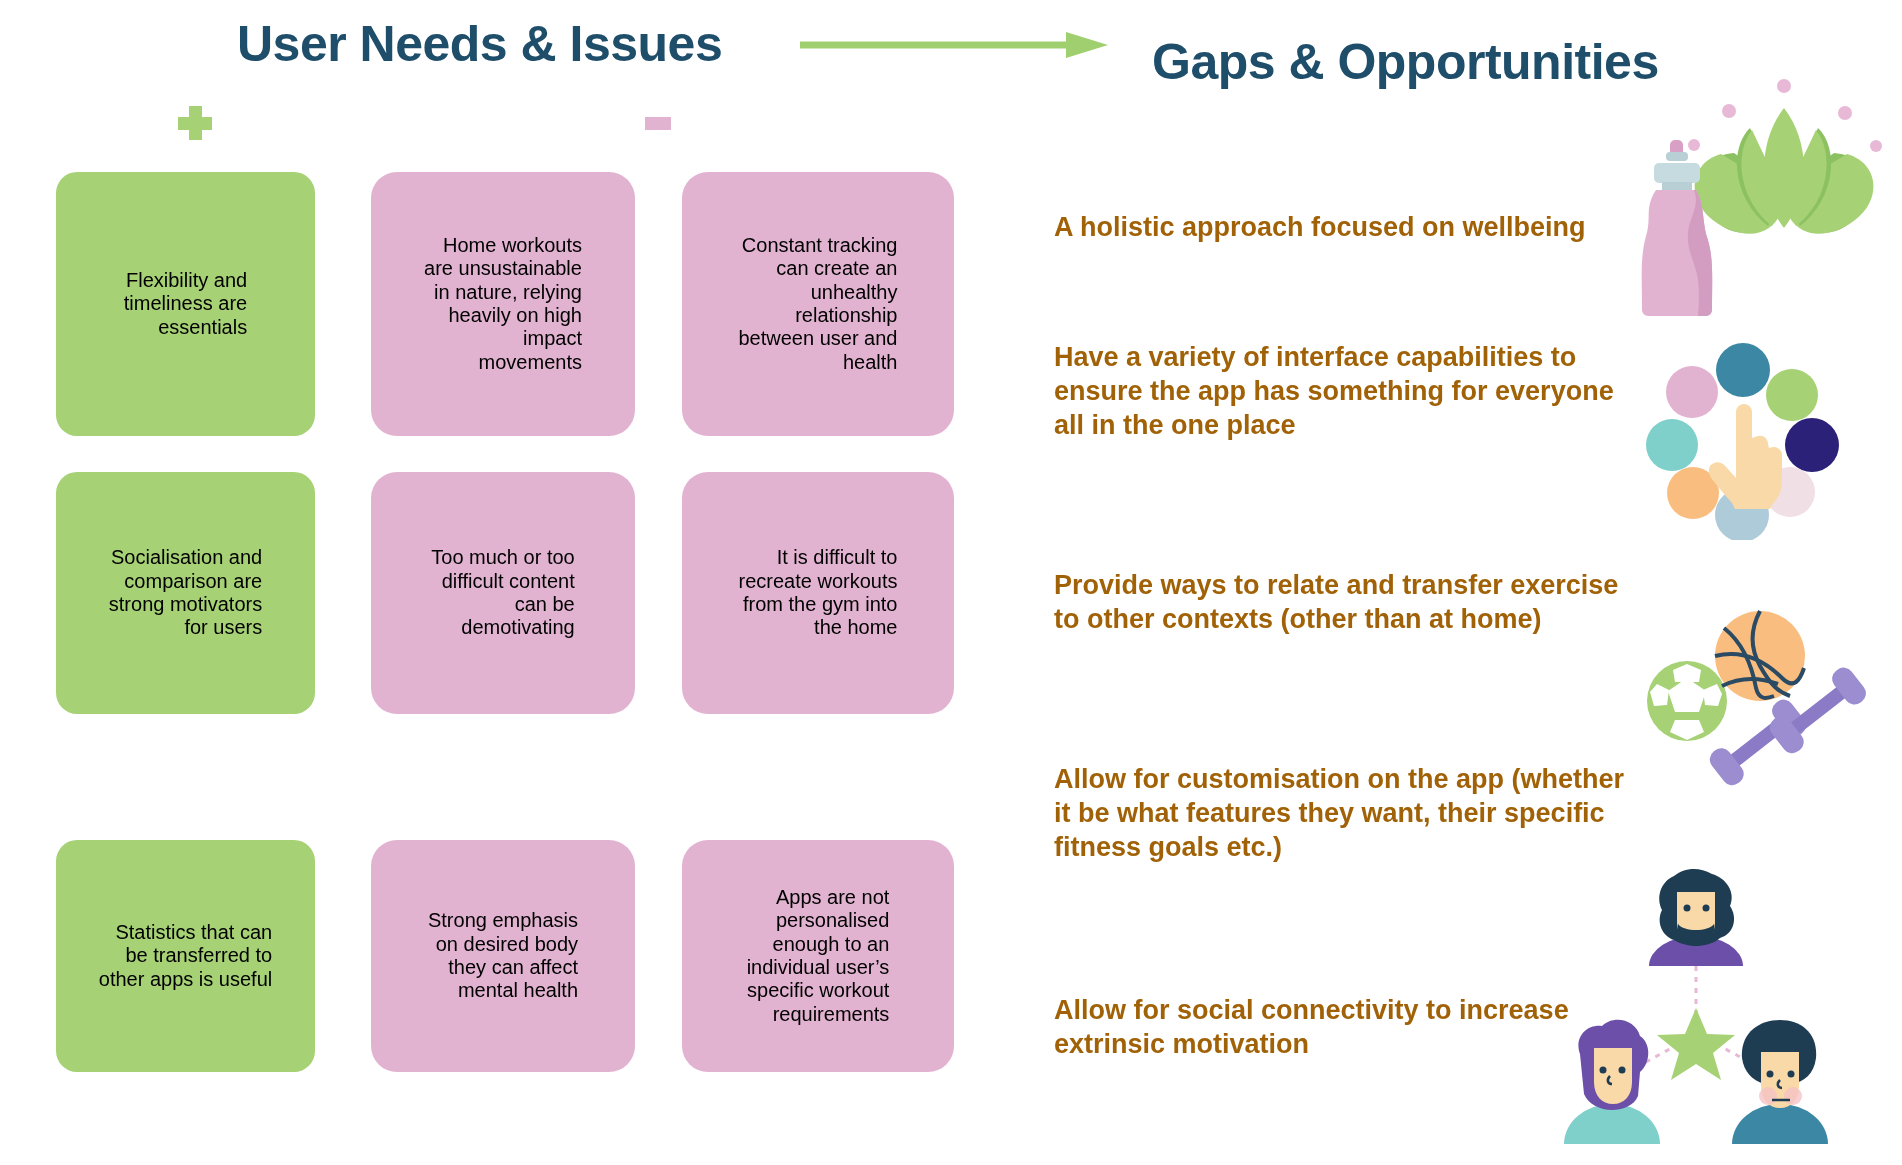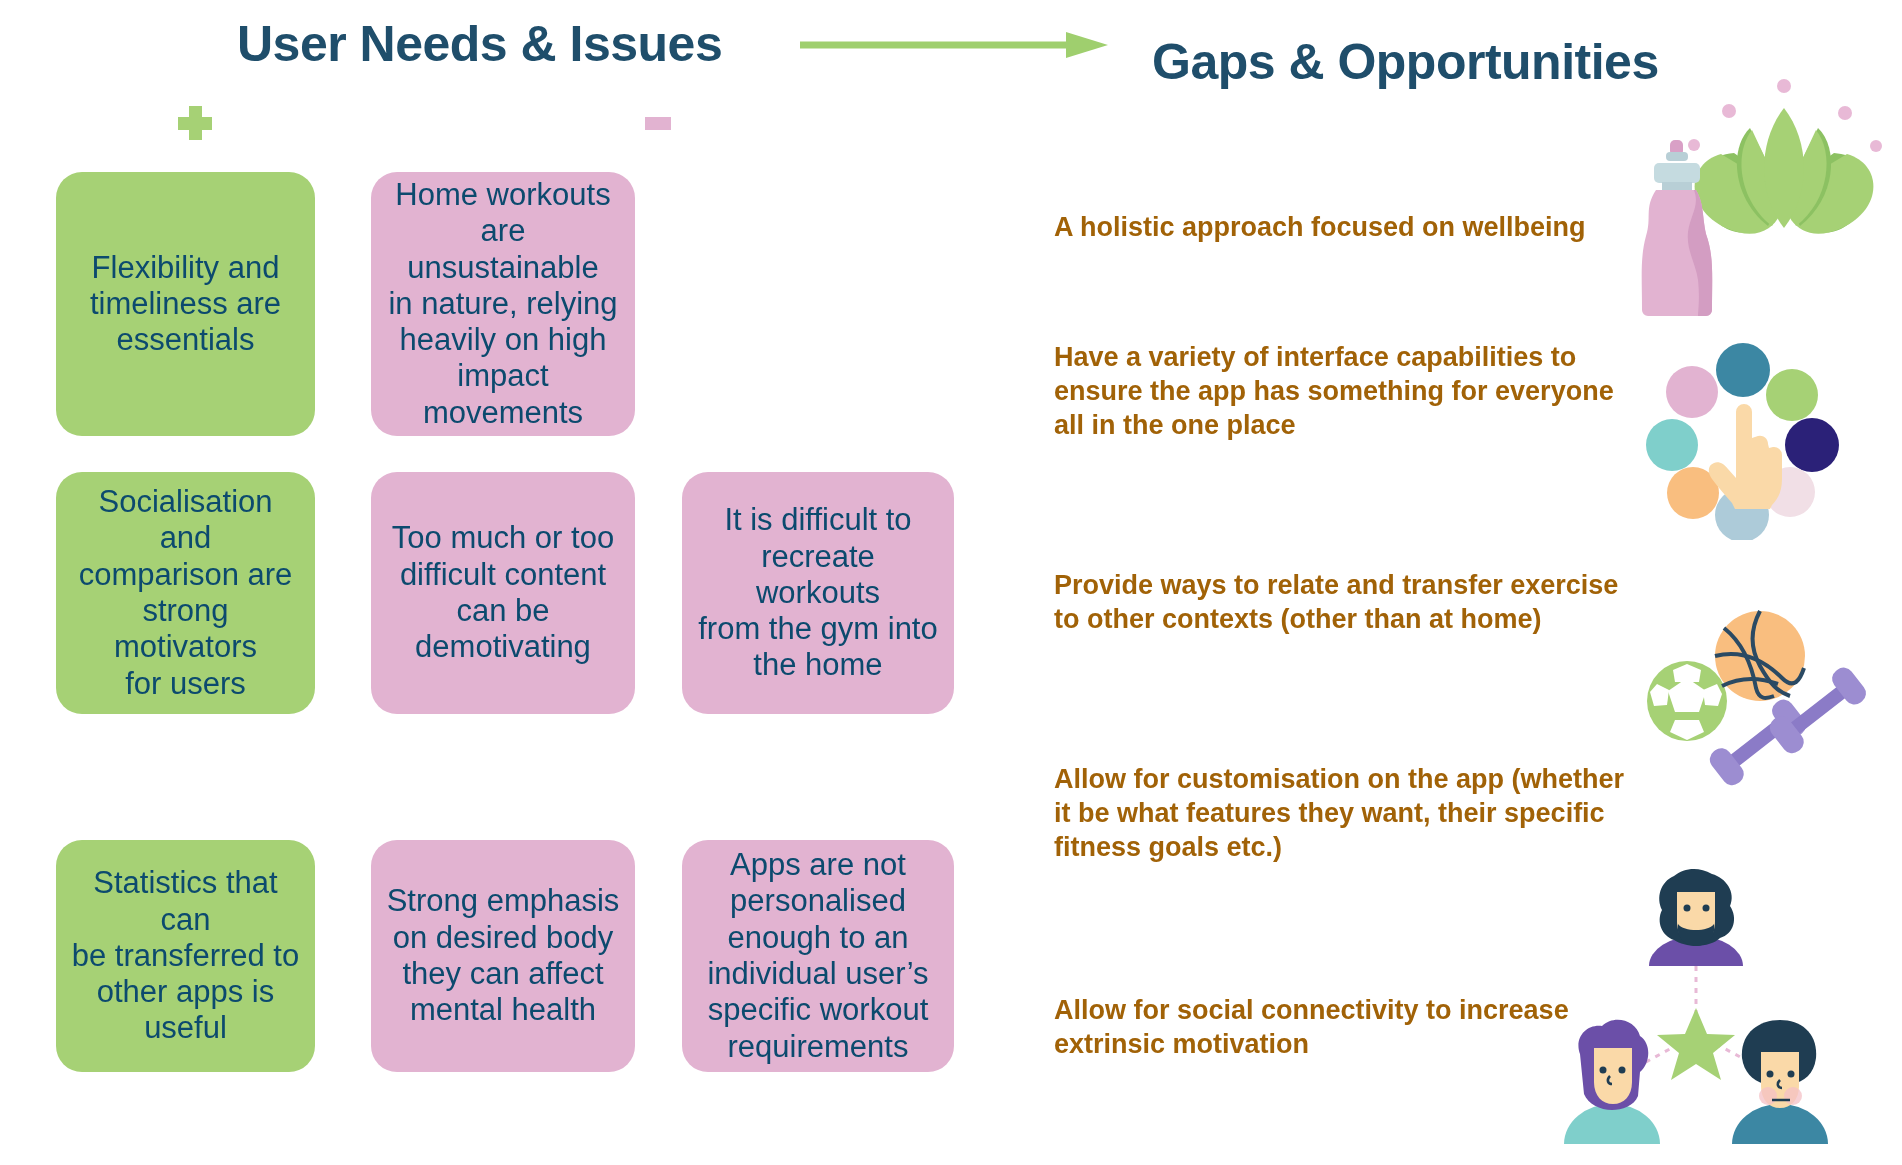--- a/index.html
+++ b/index.html
@@ -44,31 +44,31 @@
   .card{
     position:absolute;
     border-radius:26px;
     display:flex;
     align-items:center;
     justify-content:center;
     box-sizing:border-box;
     padding:10px 14px;
   }
   .card .txt{
-    color:#0c4a6e;
-    font-size:31px;
+    color:#000000;
+    font-size:20px;
     line-height:1.17;
-    text-align:center;
+    text-align:right;
     white-space:pre-line;
   }
   .card.green{background:#A6D175;}
   .card.pink{background:#E2B3D1;}
 
   
-  .col0{left:56px;width:259px;}
+  .col0{left:56px;width:259px;border-radius:21px;}
   .col1{left:371px;width:264px;}
   .col2{left:682px;width:272px;}
   
   .row0{top:172px;height:264px;}
   .row1{top:472px;height:242px;}
   .row2{top:840px;height:232px;}
 
   
   .opp{
     position:absolute;
@@ -120,20 +120,28 @@
 timeliness are
 essentials</span>
   </div>
   <div class="card pink col1 row0">
     <span class="txt">Home workouts
 are unsustainable
 in nature, relying
 heavily on high
 impact
 movements</span>
+  </div>
+  <div class="card pink col2 row0">
+    <span class="txt">Constant tracking
+can create an
+unhealthy
+relationship
+between user and
+health</span>
   </div>
 
   <div class="card green col0 row1">
     <span class="txt">Socialisation and
 comparison are
 strong motivators
 for users</span>
   </div>
   <div class="card pink col1 row1">
     <span class="txt">Too much or too

